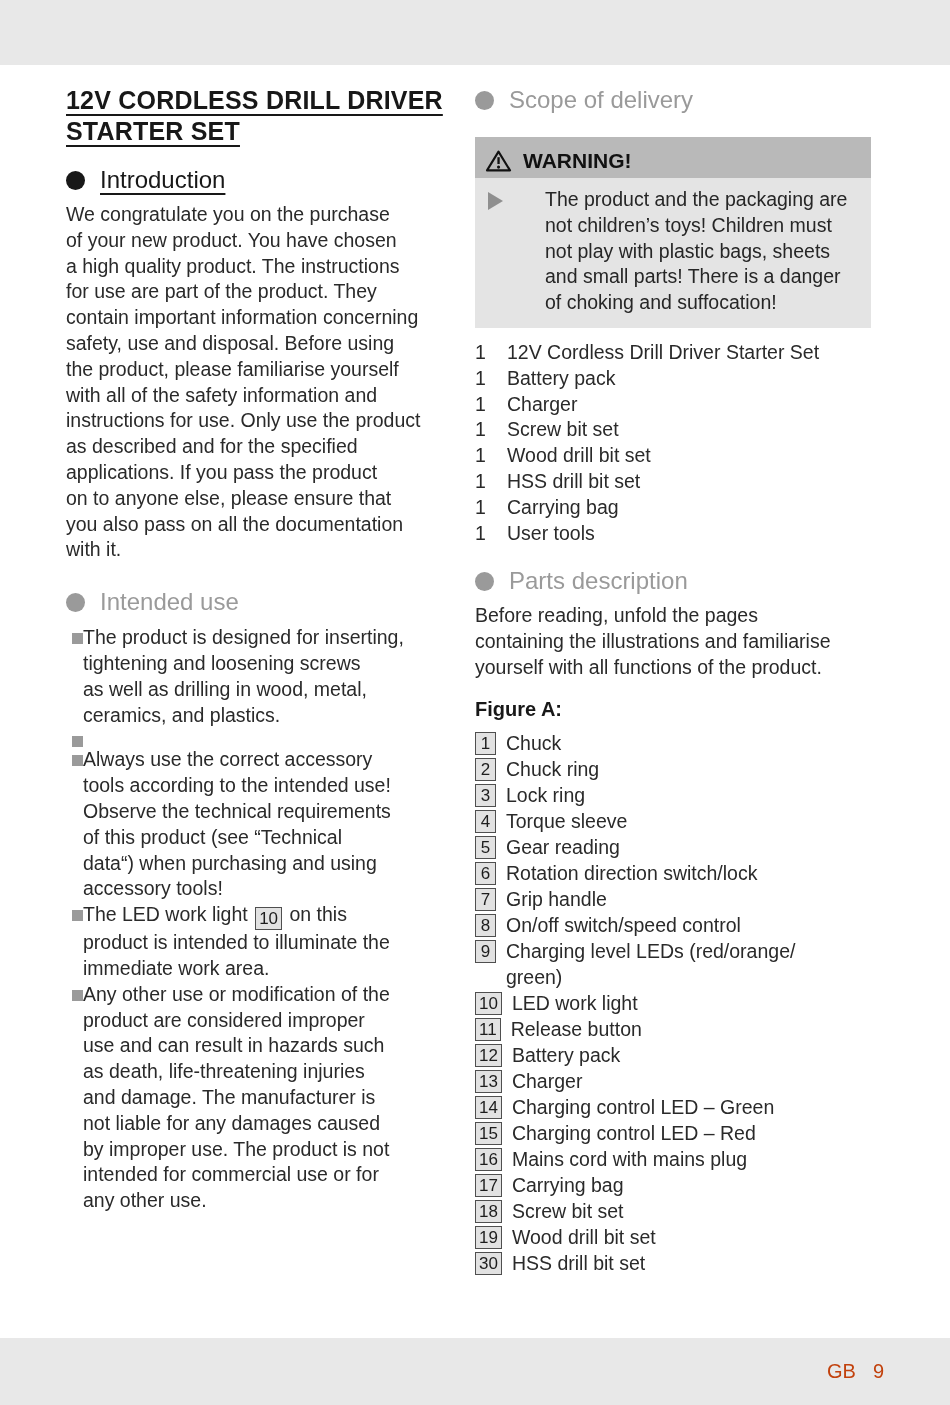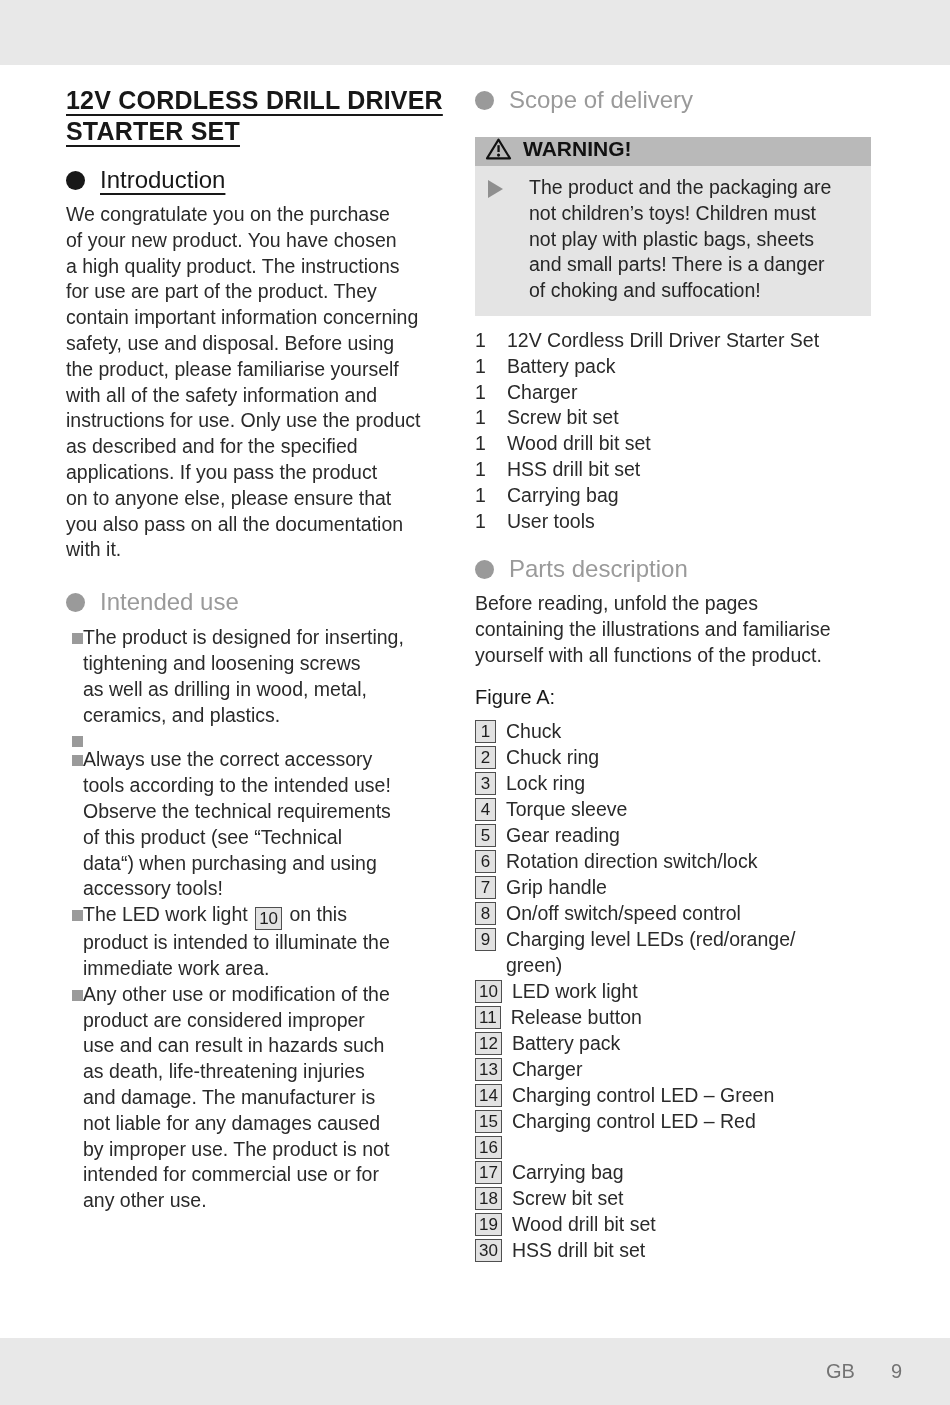--- a/index.html
+++ b/index.html
@@ -9,22 +9,22 @@
     font-family:"Liberation Sans", sans-serif;
     color:#2a2a2a;
     -webkit-font-smoothing:antialiased;
   }
   .page{position:relative;width:950px;height:1405px;overflow:hidden;background:#fff;}
   .band{background:#e8e8e8;width:950px;}
   .band.top{height:65px;}
   .band.bottom{
     position:absolute;left:0;bottom:0;height:67px;
     display:flex;align-items:center;justify-content:flex-end;
-    box-sizing:border-box;padding-right:48px;gap:36px;
-    font-size:20px;color:#737373;
+    box-sizing:border-box;padding-right:66px;gap:17px;
+    font-size:20px;color:#c2410c;
   }
   .content{
     display:flex;gap:11px;
     box-sizing:border-box;
     padding:20px 0 0 66px;
   }
   .col{width:398px;flex:0 0 398px;}
 
   h1.doc-title{
     margin:0;
@@ -76,52 +76,52 @@
     margin:8px 0 0 6px;
   }
   ul.bullet-list .itext{
     white-space:pre-line;
   }
 
   .warning-box{margin-top:22px;width:396px;}
   .warning-header{
     background:#b9b9b9;
     display:flex;align-items:center;gap:11px;
-    padding:0 10px 5px 10px;
+    padding:12px 10px 5px 10px;
     font-size:21px;font-weight:bold;color:#111;
   }
   .warning-body{
     background:#e4e4e4;
     display:flex;align-items:flex-start;
     padding:9px 10px 12px 10px;
   }
   .warning-body .tri{
     width:0;height:0;flex:0 0 auto;
     border-left:15px solid #8f8f8f;
     border-top:9px solid transparent;
     border-bottom:9px solid transparent;
     margin:5px 0 0 3px;
   }
   .warning-body .wtext{
-    margin-left:26px;
+    margin-left:42px;
     font-size:19.5px;line-height:25.8px;
     white-space:pre-line;color:#262626;
   }
 
   ul.delivery-list{
     list-style:none;margin:12px 0 0 0;padding:0;
     font-size:19.5px;line-height:25.8px;
   }
   ul.delivery-list li{display:flex;align-items:flex-start;}
   ul.delivery-list .qty{flex:0 0 32px;}
 
   .parts-intro{margin-top:8px;}
   .figure-label{
     margin-top:17px;
-    font-size:20px;font-weight:normal;color:#181818;
+    font-size:20px;font-weight:bold;color:#181818;
   }
   ul.parts-list{
     list-style:none;margin:9px 0 0 0;padding:0;
     font-size:19.5px;line-height:26px;
   }
   ul.parts-list li{display:flex;align-items:flex-start;}
   ul.parts-list .plabel{margin-left:10px;white-space:pre-line;}
 
   .numbox{
     display:inline-flex;align-items:center;justify-content:center;
@@ -343,20 +343,21 @@
           <li>
             <span class="numbox">14</span>
             <span class="plabel">Charging control LED – Green</span>
           </li>
           <li>
             <span class="numbox">15</span>
             <span class="plabel">Charging control LED – Red</span>
           </li>
           <li>
             <span class="numbox">16</span>
+            <span class="plabel">Mains cord with mains plug</span>
           </li>
           <li>
             <span class="numbox">17</span>
             <span class="plabel">Carrying bag</span>
           </li>
           <li>
             <span class="numbox">18</span>
             <span class="plabel">Screw bit set</span>
           </li>
           <li>

